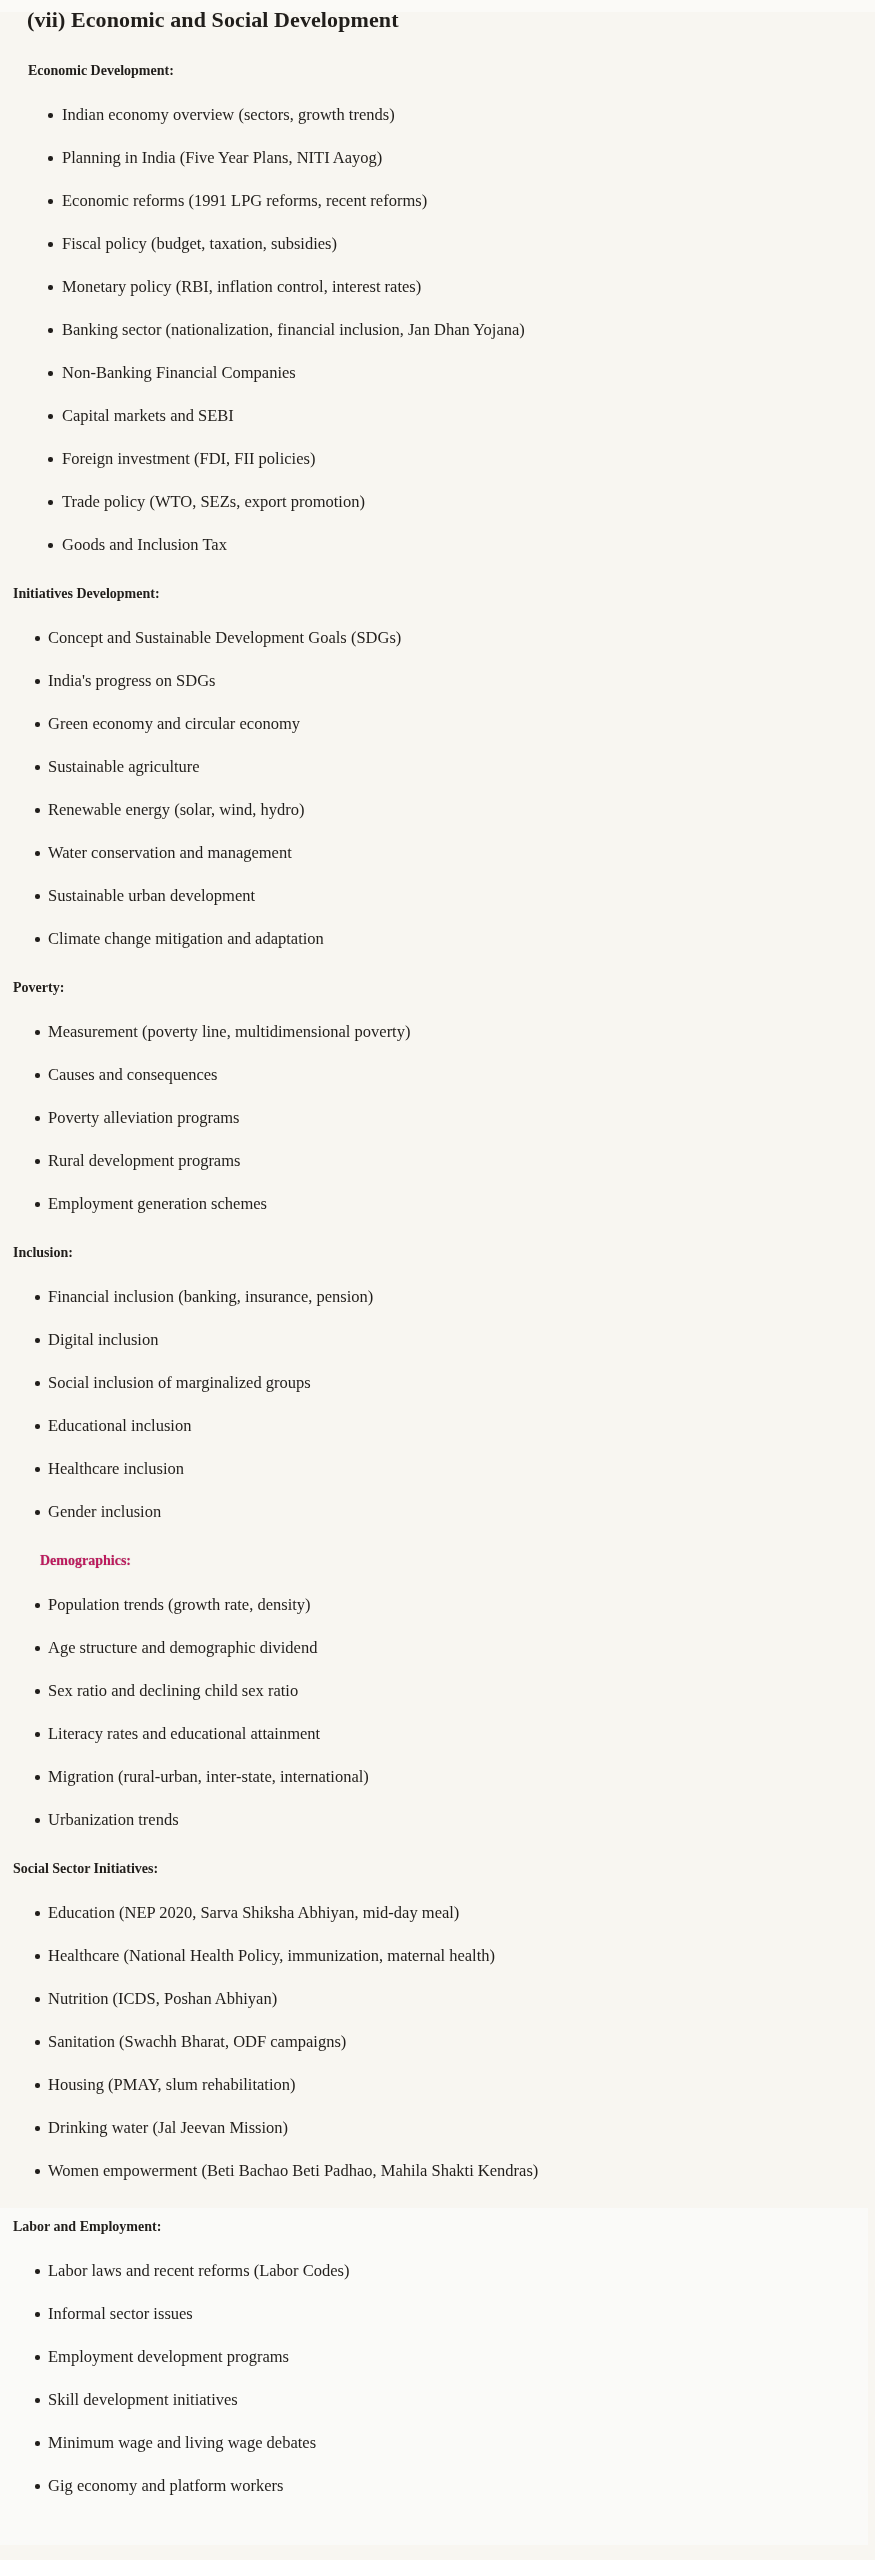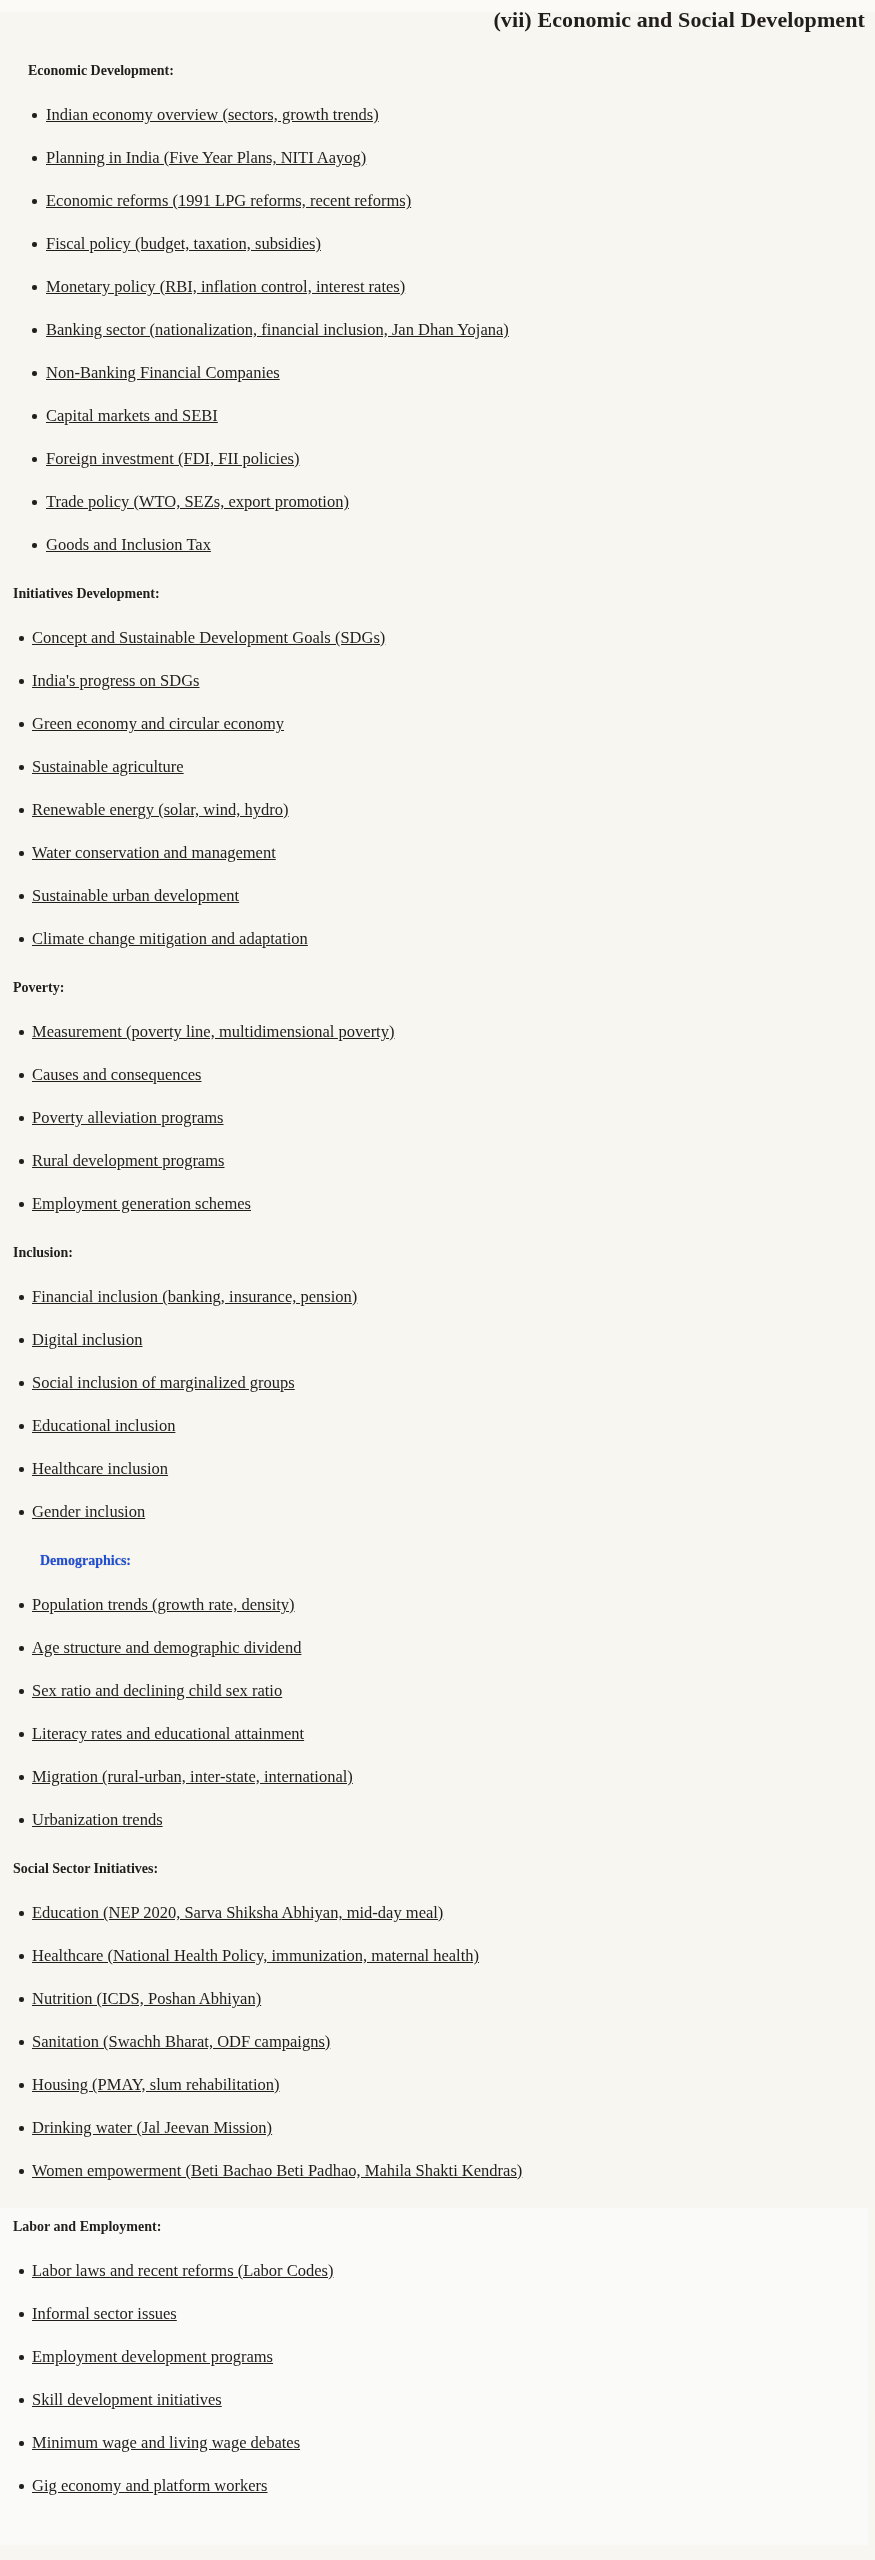--- a/index.html
+++ b/index.html
@@ -27,39 +27,37 @@
     position: relative;
     padding-top: 5px;
   }
   .page-title {
     font-size: 22px;
     line-height: 27px;
     font-weight: 700;
     margin: 0;
     padding: 1px 10px 0 27px;
     letter-spacing: 0.1px;
-    text-align: right;
   }
   .section h2 {
     font-size: 14px;
     line-height: 24px;
     font-weight: 700;
     margin: 26px 0 0 0;
     padding-left: 13px;
   }
   .section.faded h2 {
-    color: #1d4ed8;
+    color: #be185d;
     text-shadow: 0 0 1px rgba(120,115,110,0.55);
     padding-left: 40px;
   }
   .section ul {
     list-style: none;
-    margin: 0;
+    margin: 16px;
     padding: 0;
-    text-decoration: underline;
   }
   .section li {
     position: relative;
     margin: 21px 0;
     padding-left: 32px;
     padding-right: 10px;
     font-size: 16.5px;
     line-height: 22px;
   }
   .section li .dot {

